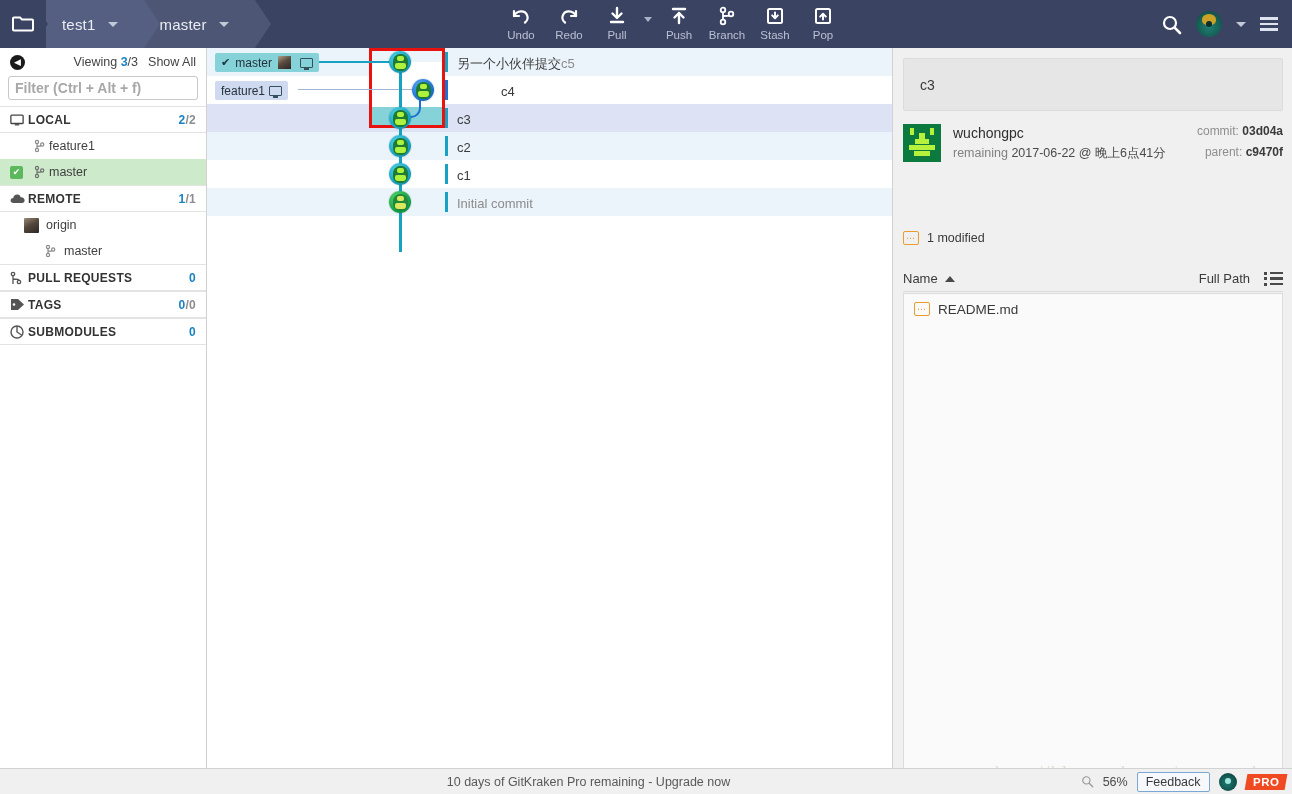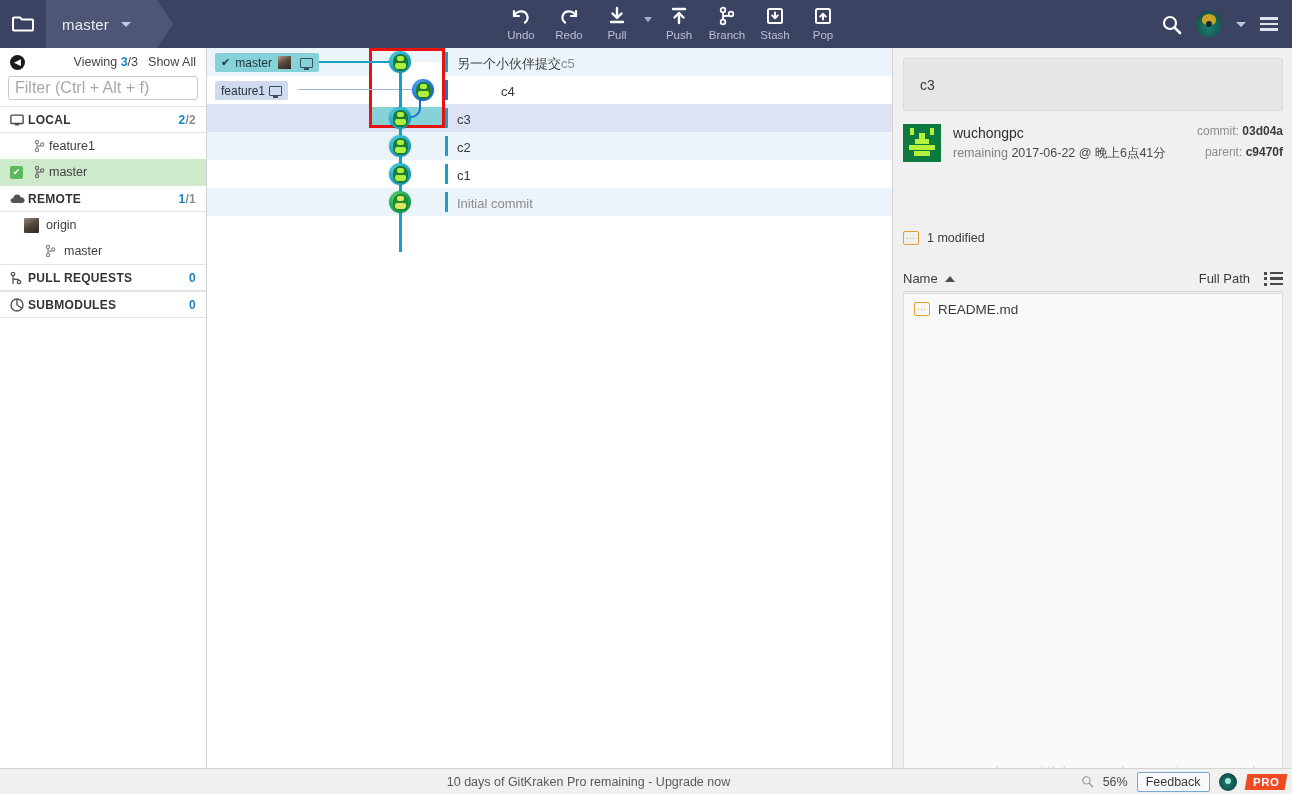--- a/index.html
+++ b/index.html
@@ -110,22 +110,22 @@
   }
   .sb-head .viewing { margin-left: auto; color: #444; }
   .sb-head .viewing b { color: #1a82c4; font-weight: 700; }
   .sb-head .showall { margin-left: 10px; color: #444; }
   .filter-wrap { padding: 0 8px 6px 8px; }
   .filter-box {
     height: 24px; border: 1px solid #c8c8c8; border-radius: 3px;
     display: flex; align-items: center; padding: 0 6px; background: #fff;
   }
   .filter-box input {
-    border: none; outline: none; flex: 1; font-size: 16px; color: #0f766e;
-    font-family: "Liberation Sans", sans-serif; background: transparent;
+    border: none; outline: none; flex: 1; font-size: 14px; color: #0f766e;
+    font-family: "Liberation Sans", sans-serif; background: transparent; font-weight: bold;
   }
   .filter-box input::placeholder { color: #a8a8a8; }
 
   .sect-head {
     height: 27px; display: flex; align-items: center; padding: 0 10px;
     font-size: 12px; font-weight: 700; color: #333;
     border-top: 1px solid #e3e3e3; border-bottom: 1px solid #e3e3e3;
     background: #fff; letter-spacing: .3px;
   }
   .sect-head .sico { width: 18px; display:flex; align-items:center; color:#555; }
@@ -341,20 +341,24 @@
 
   <div class="topbar">
     <div class="repo-chevrons">
       <div class="folder-tab">
         <span>
           <svg width="22" height="18" viewBox="0 0 22 18">
               <path d="M1 3.5a1 1 0 0 1 1-1h6l2 2h10a1 1 0 0 1 1 1v9a1 1 0 0 1-1 1H2a1 1 0 0 1-1-1z" fill="none" stroke="#ffffff" stroke-width="2"></path>
             </svg>
         </span>
       </div>
+      <div class="chev">
+        <span class="lbl">test1</span>
+        <span class="caret-dn"></span>
+      </div>
       <div class="chev c2">
         <span class="lbl">master</span>
         <span class="caret-dn"></span>
       </div>
     </div>
 
     <div class="toolbar">
       <div class="tool">
         <span class="ico">
           <svg width="22" height="18" viewBox="0 0 22 18">
@@ -532,20 +536,30 @@
         <svg width="12" height="14" viewBox="0 0 12 14">
             <circle cx="3" cy="3" r="1.7" fill="none" stroke="#555" stroke-width="1.3"></circle>
             <circle cx="9" cy="11" r="1.7" fill="none" stroke="#555" stroke-width="1.3"></circle>
             <path d="M3 4.7 L3 13 M3 8 C7 8 9 8 9 9.3" fill="none" stroke="#555" stroke-width="1.3"></path>
           </svg>
       </span>
       <span>PULL REQUESTS</span>
       <span class="cnt">0</span>
     </div>
 
+    <div class="sect-head">
+      <span class="sico">
+        <svg width="15" height="13" viewBox="0 0 15 13">
+            <path d="M1 1 L8 1 L14 6.5 L8 12 L1 12 Z" fill="#555"></path>
+            <circle cx="4" cy="6.5" r="1.3" fill="#fff"></circle>
+          </svg>
+      </span>
+      <span>TAGS</span>
+      <span class="cnt"><span>0</span><span class="gray">/0</span></span>
+    </div>
 
     <div class="sect-head">
       <span class="sico">
         <svg width="14" height="14" viewBox="0 0 14 14">
             <circle cx="7" cy="7" r="6" fill="none" stroke="#555" stroke-width="1.4"></circle>
             <path d="M7 1 L7 7 L11.5 10" stroke="#555" stroke-width="1.4" fill="none"></path>
           </svg>
       </span>
       <span>SUBMODULES</span>
       <span class="cnt">0</span>

